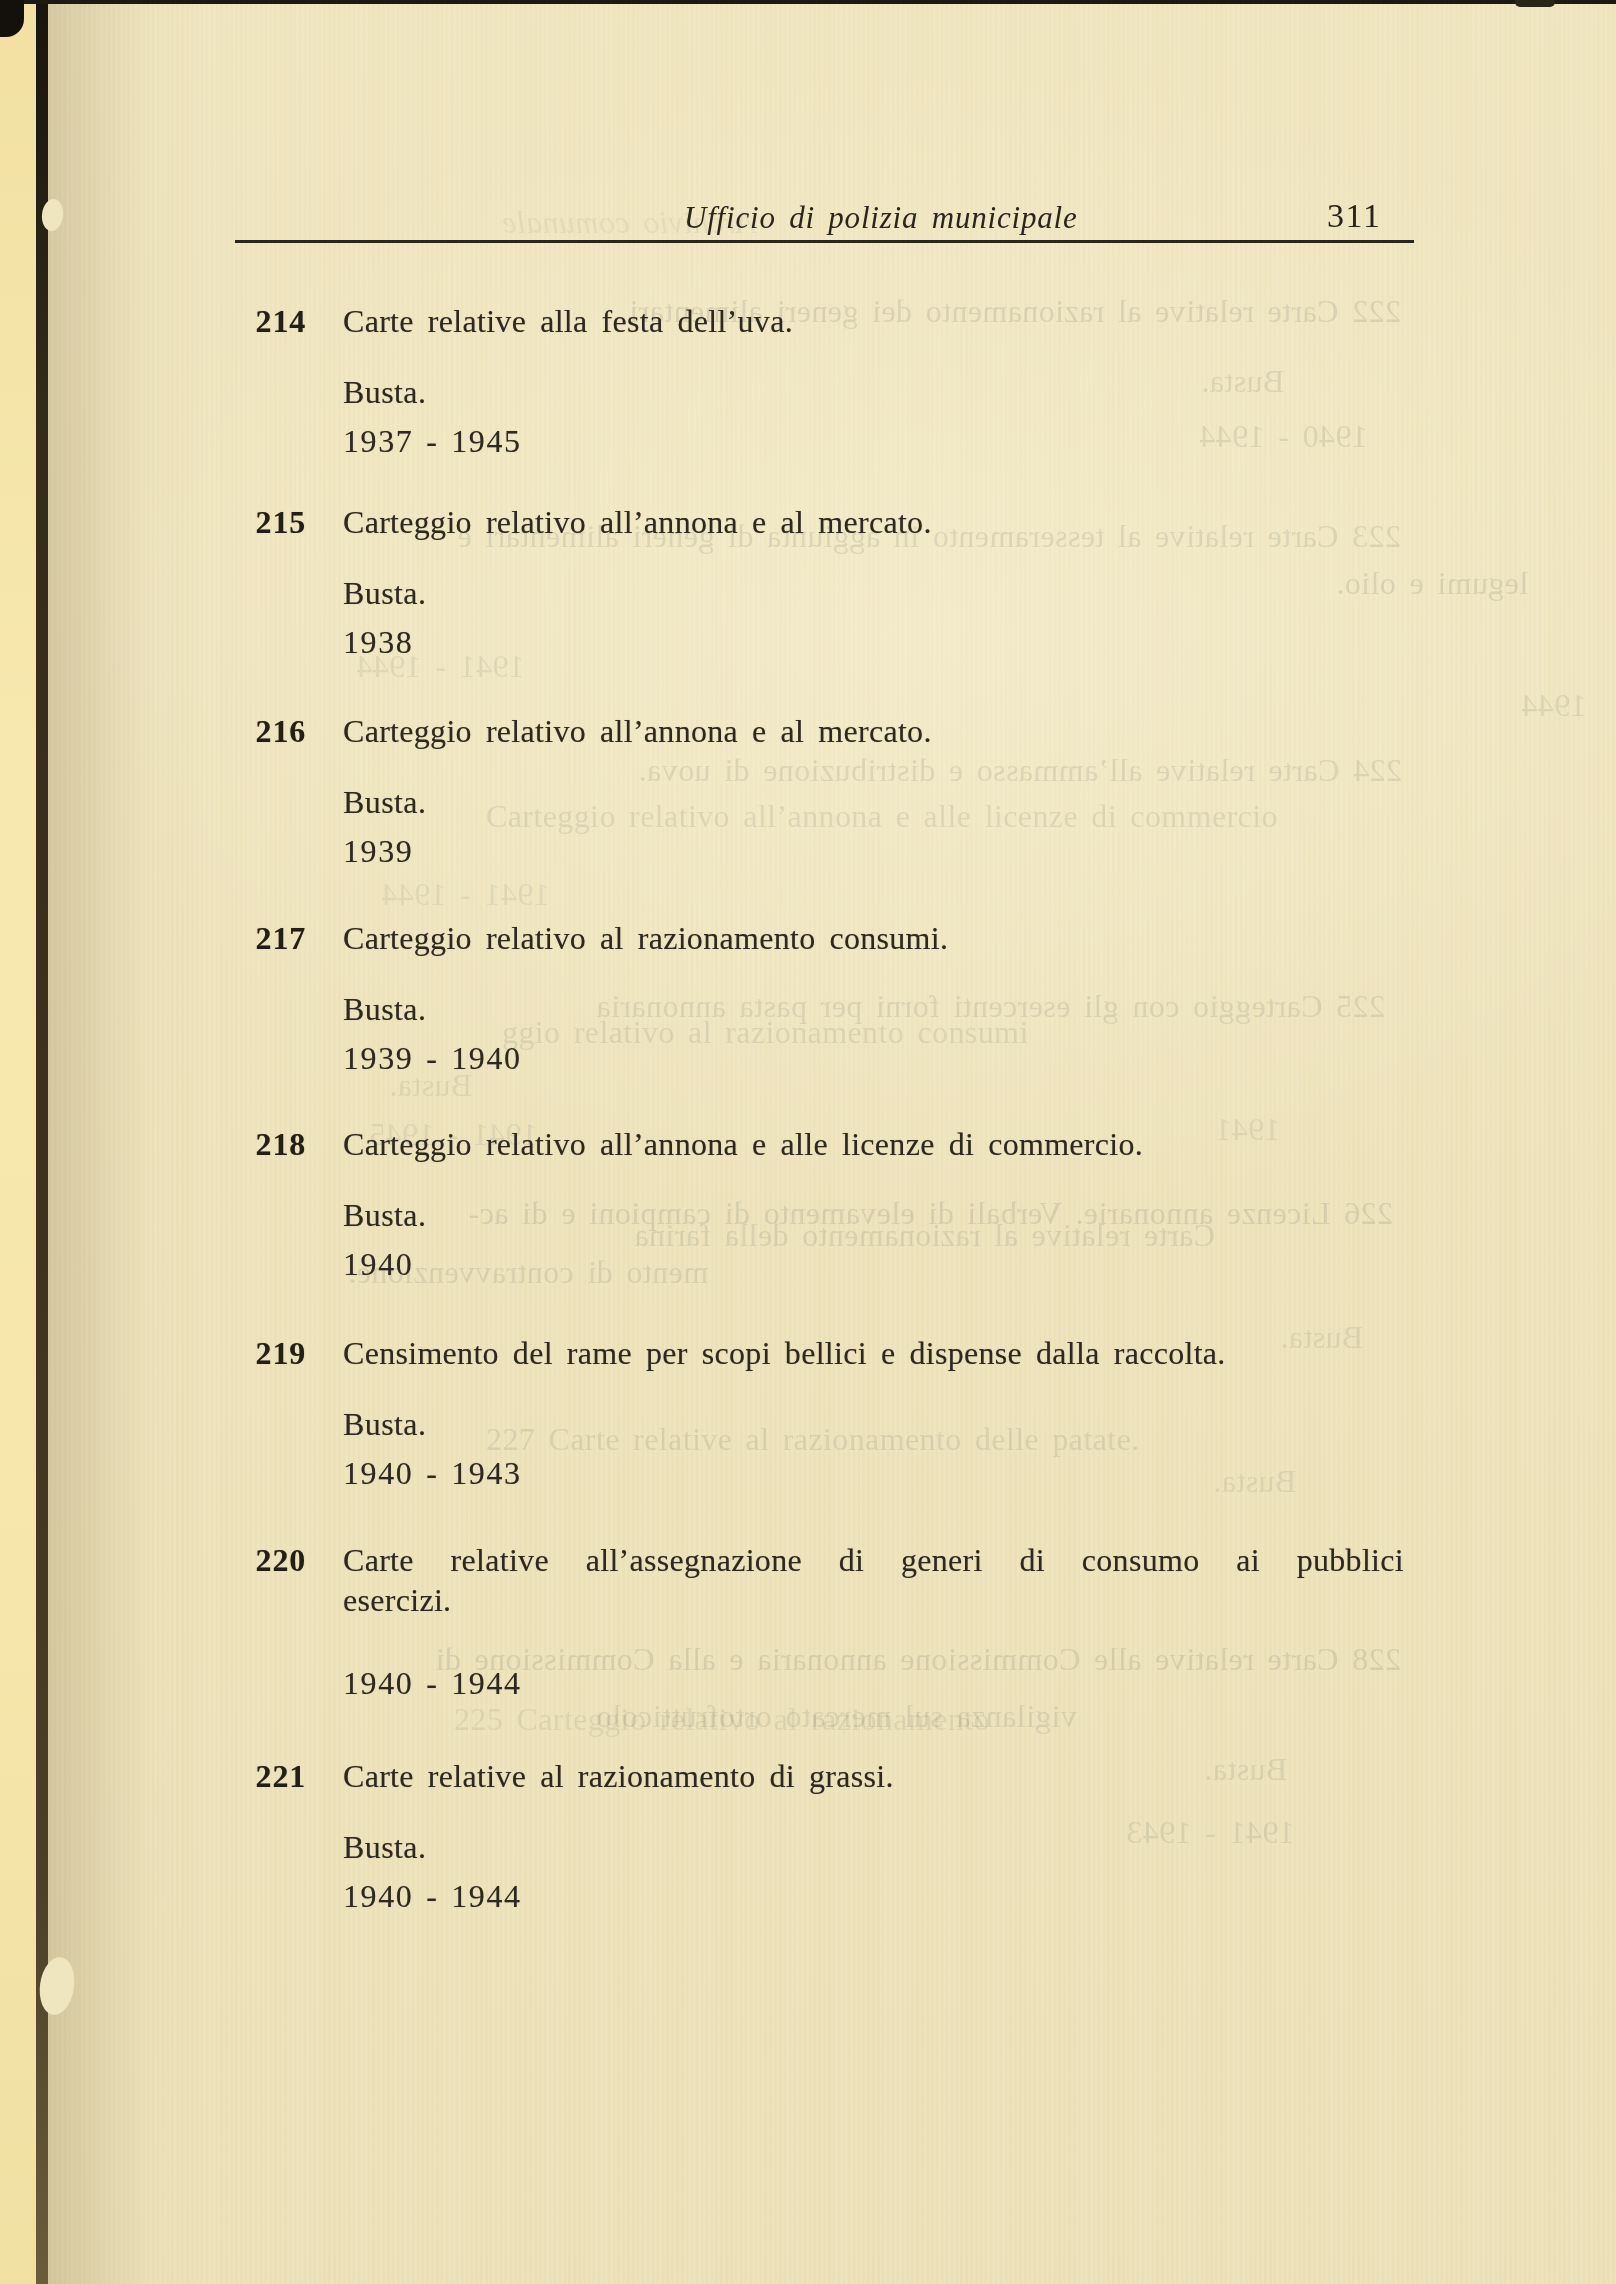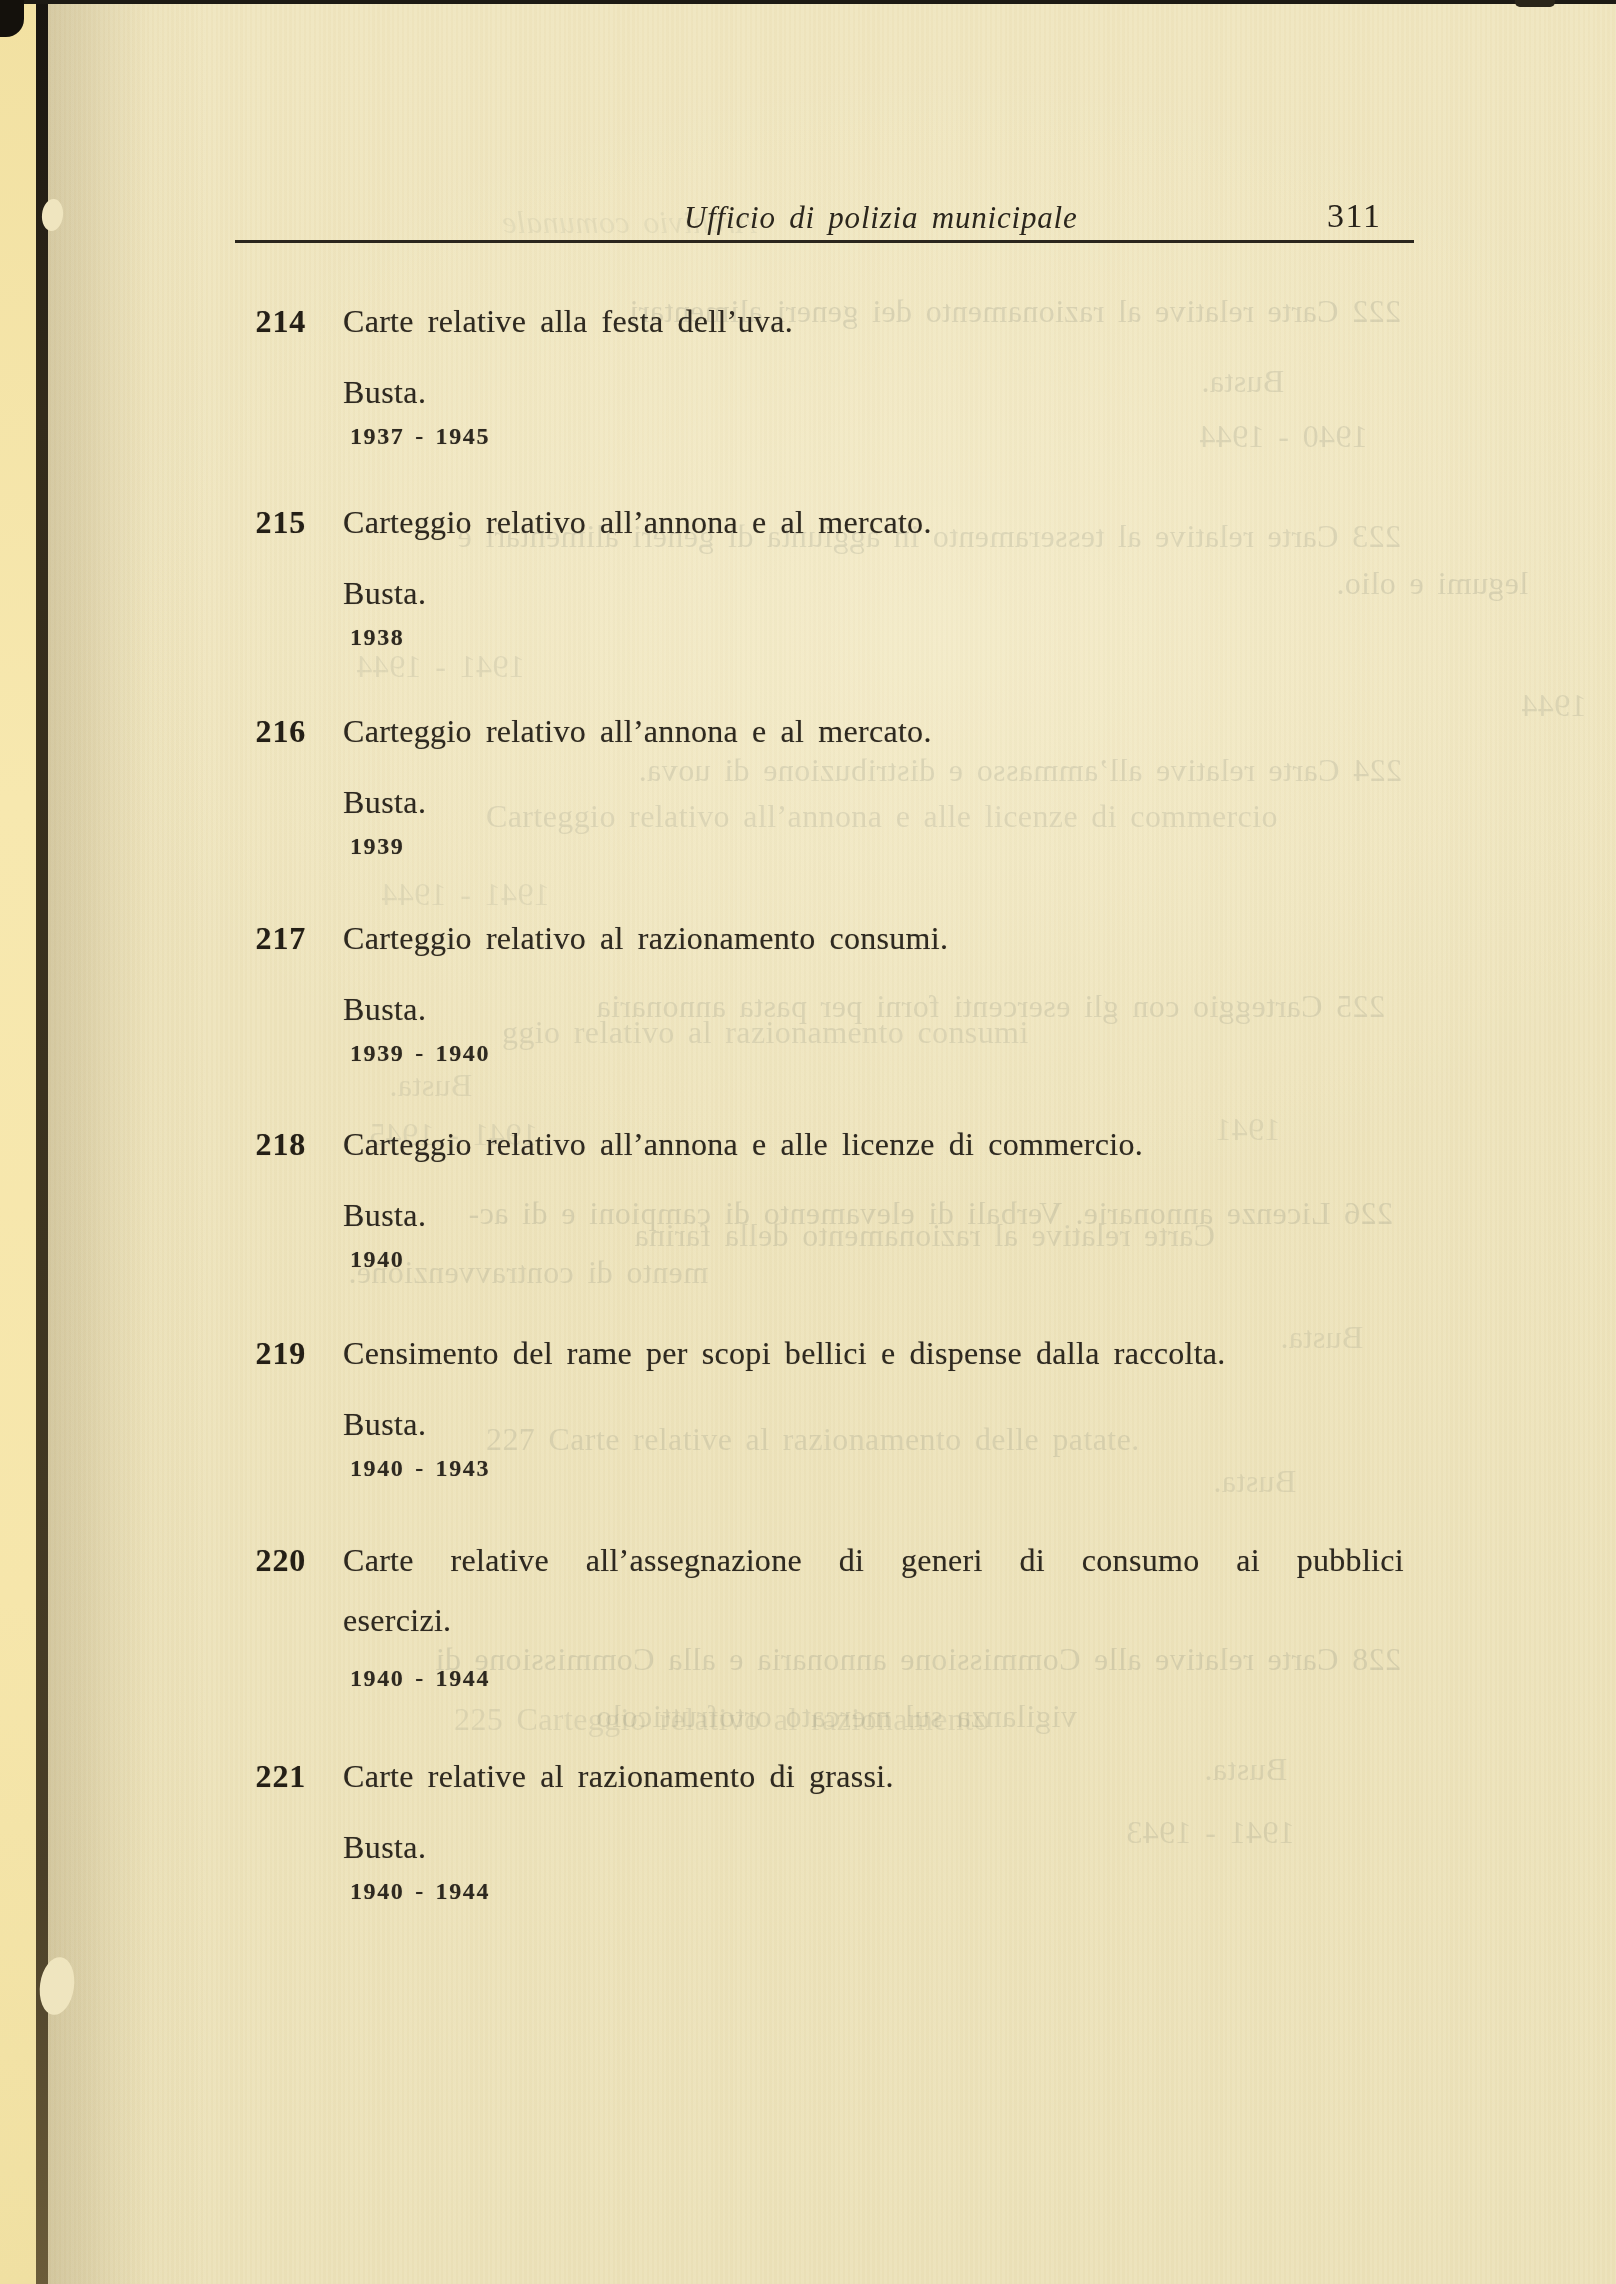--- a/index.html
+++ b/index.html
@@ -37,24 +37,24 @@
   .pagenum{position:absolute;left:1327px;top:197px;font-size:34px;letter-spacing:1.6px;color:#27221a;}
   .rule{position:absolute;left:235px;top:240px;width:1179px;height:3.2px;background:#2b261d;}
 
   
   .entry{position:absolute;left:0;width:1617px;}
   .entry .num{position:absolute;left:243px;top:0;width:63px;text-align:right;
     font-weight:bold;font-size:32px;letter-spacing:0.8px;color:#241f16;}
   .entry .title{position:absolute;left:343px;top:0;width:1077px;font-size:32px;
     letter-spacing:0.3px;word-spacing:5.7px;color:#2e2920;}
   .entry .fmt{position:absolute;left:343px;top:71px;font-size:32px;letter-spacing:0.4px;color:#2e2920;}
-  .entry .dates{position:absolute;left:350px;top:120px;font-size:24px;letter-spacing:1.6px;
-    word-spacing:3.2px;color:#2e2920;font-weight:bold;}
+  .entry .dates{position:absolute;left:343px;top:120px;font-size:32px;letter-spacing:1.6px;
+    word-spacing:3.2px;color:#2e2920;}
   .entry .title.just{ text-align:justify;text-align-last:justify;width:1061px;}
-  .entry .line2{position:absolute;left:343px;top:60px;font-size:32px;letter-spacing:0.3px;color:#2e2920;}
+  .entry .line2{position:absolute;left:343px;top:40px;font-size:32px;letter-spacing:0.3px;color:#2e2920;}
   .entry .dates.d220{top:123px;}
   .num,.title,.fmt,.dates,.line2{text-shadow:0 0 0.8px rgba(40,33,22,.35);}
 
   
   .ghost{position:absolute;font-size:32px;letter-spacing:0.4px;word-spacing:4.9px;
     color:#4b5552;filter:blur(0.6px);transform:scaleX(-1);white-space:nowrap;}
   .ghost.plain{transform:none;}
   .ghost.it{font-style:italic;}
 </style>
 </head>

